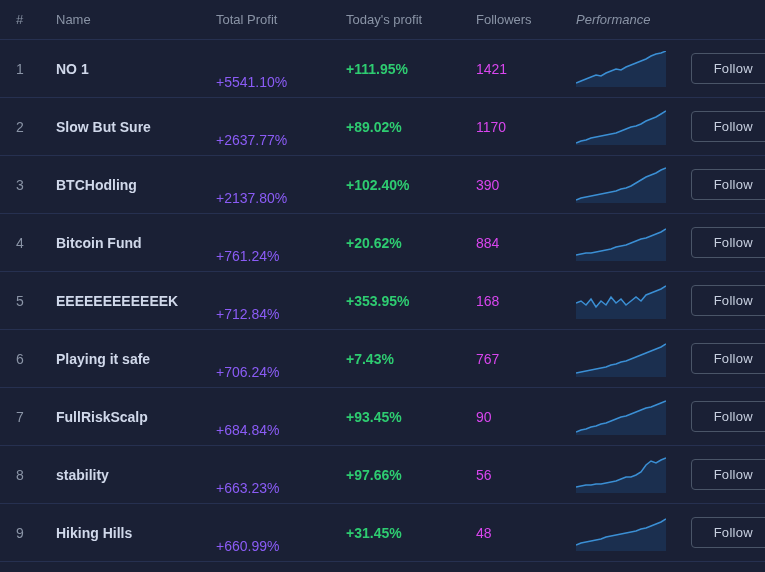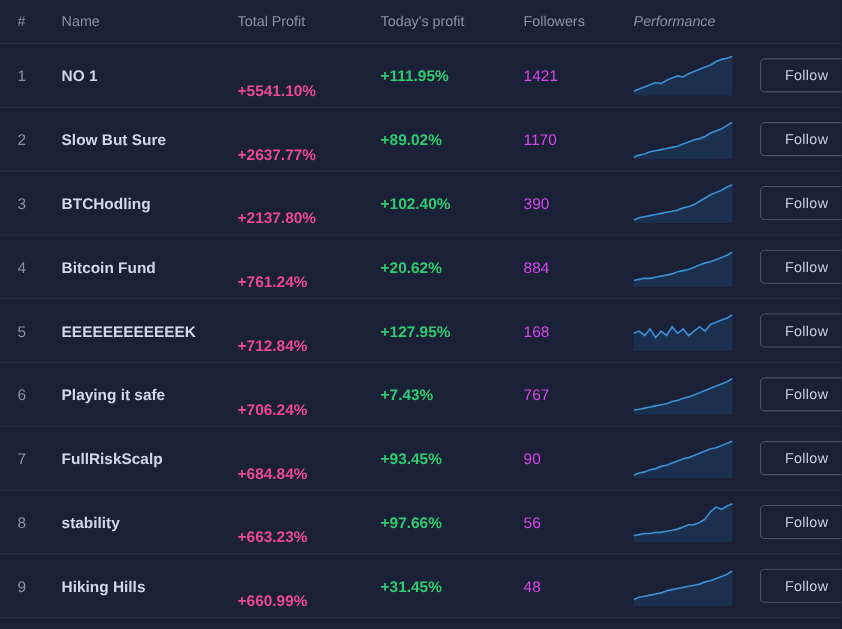--- a/index.html
+++ b/index.html
@@ -36,22 +36,22 @@
       align-items: center;
     }
     .cell-number {
       color: #8a94a6;
     }
     .cell-name {
       color: #d0d8ea;
       font-weight: 700;
     }
     .cell-profit {
-      color: #ec4899;
-      font-weight: 700;
+      color: #8b5cf6;
+      font-weight: 400;
       margin-top: 26px;
     }
     .cell-today-profit {
       color: #2ecc71;
       font-weight: 700;
     }
     .cell-followers {
       color: #d946ef;
     }
     .cell-performance {
@@ -153,21 +153,21 @@
           </svg>
         </div>
     <div class="cell cell-action">
       <button class="follow-btn">Follow</button>
     </div>
   </div>
       <div class="table-row">
     <div class="cell cell-number">5</div>
     <div class="cell cell-name">EEEEEEEEEEEEK</div>
     <div class="cell cell-profit">+712.84%</div>
-    <div class="cell cell-today-profit">+127.95%</div>
+    <div class="cell cell-today-profit">+353.95%</div>
     <div class="cell cell-followers">168</div>
     <div class="cell cell-performance">
           <svg class="sparkline" viewBox="0 0 90 36" preserveAspectRatio="none">
             <polygon points="0,20  5,18  10,22  15,16  20,24  25,18  30,22  35,14  40,20  45,16  50,22  55,18  60,14  65,18  70,12  75,10  80,8  85,6  90,3 90,36 0,36" fill="rgba(30, 90, 160, 0.25)"></polygon>
             <polyline points="0,20  5,18  10,22  15,16  20,24  25,18  30,22  35,14  40,20  45,16  50,22  55,18  60,14  65,18  70,12  75,10  80,8  85,6  90,3" fill="none" stroke="#3b8fd4" stroke-width="1.5"></polyline>
           </svg>
         </div>
     <div class="cell cell-action">
       <button class="follow-btn">Follow</button>
     </div>

